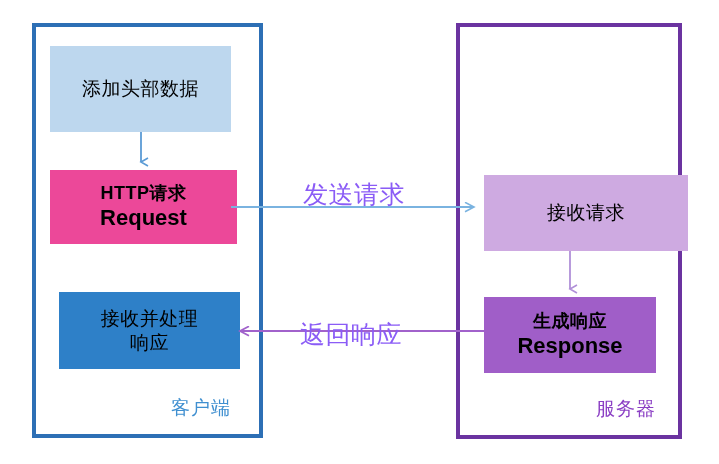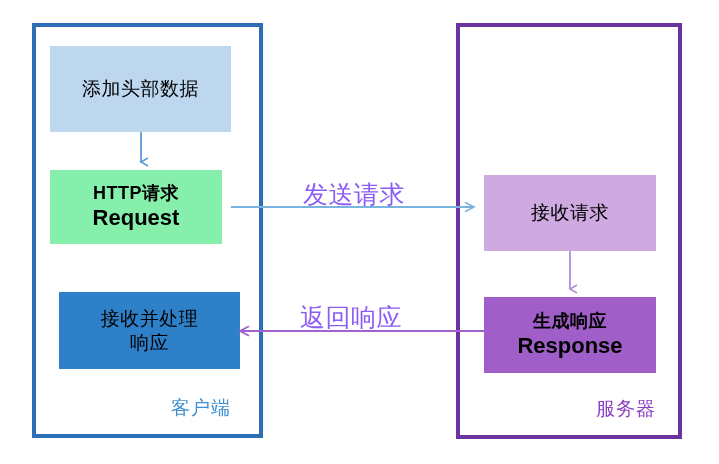--- a/index.html
+++ b/index.html
@@ -75,36 +75,36 @@
   #box-add-header {
     left: 50px;
     top: 46px;
     width: 181px;
     height: 86px;
     background: #bdd7ee;
   }
   #box-http-request {
     left: 50px;
     top: 170px;
-    width: 172px;
+    width: 187px;
     height: 74px;
-    background: #86efac;
+    background: #ec4899;
   }
   #box-receive-process {
     left: 50px;
     top: 292px;
     width: 181px;
     height: 77px;
     background: #2e80c8;
     margin-left: 9px;
   }
   #box-receive-request {
     left: 484px;
     top: 175px;
-    width: 172px;
+    width: 204px;
     height: 76px;
     background: #ceaae1;
   }
   #box-generate-response {
     left: 484px;
     top: 297px;
     width: 172px;
     height: 76px;
     background: #a05ec8;
   }
@@ -137,21 +137,21 @@
     white-space: nowrap;
     color: #8b5cf6;
     letter-spacing: 0.5px;
   }
   #label-send-request {
     left: 303px;
     top: 178px;
   }
   #label-return-response {
     left: 300px;
-    top: 301px;
+    top: 318px;
   }
 
   
   #arrow-layer {
     position: absolute;
     left: 0; top: 0;
     width: 719px;
     height: 464px;
     pointer-events: none;
   }

